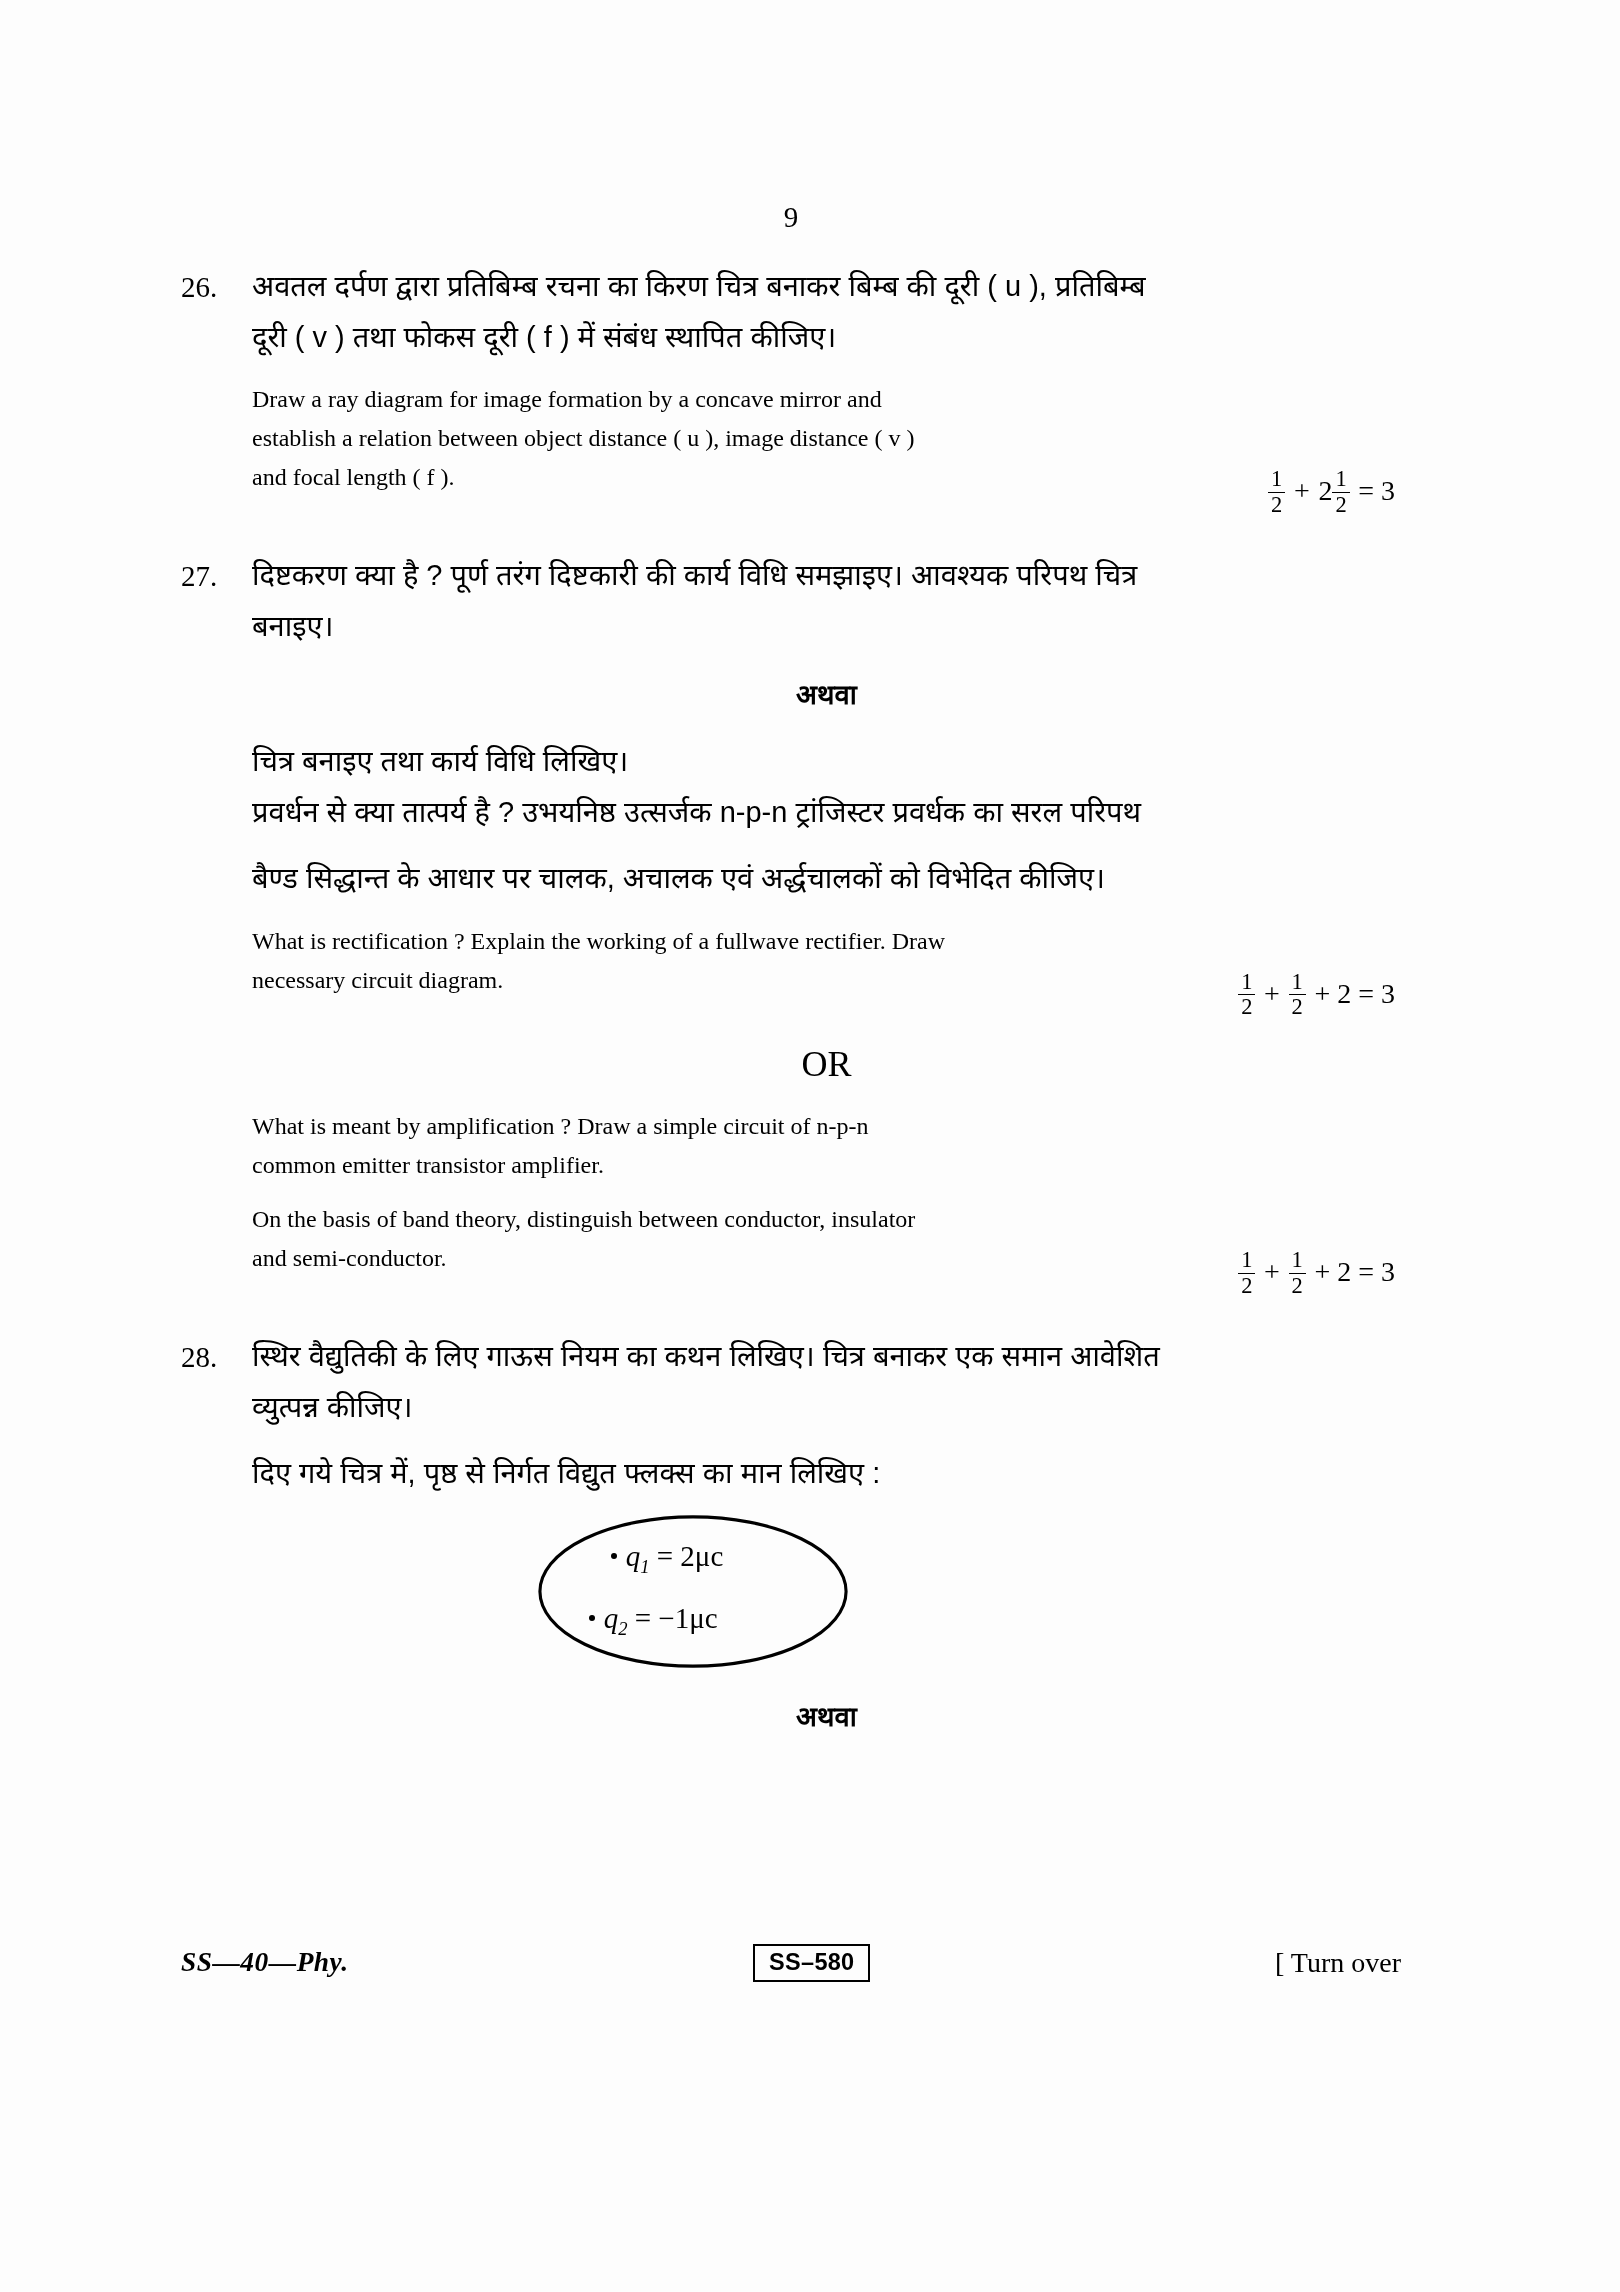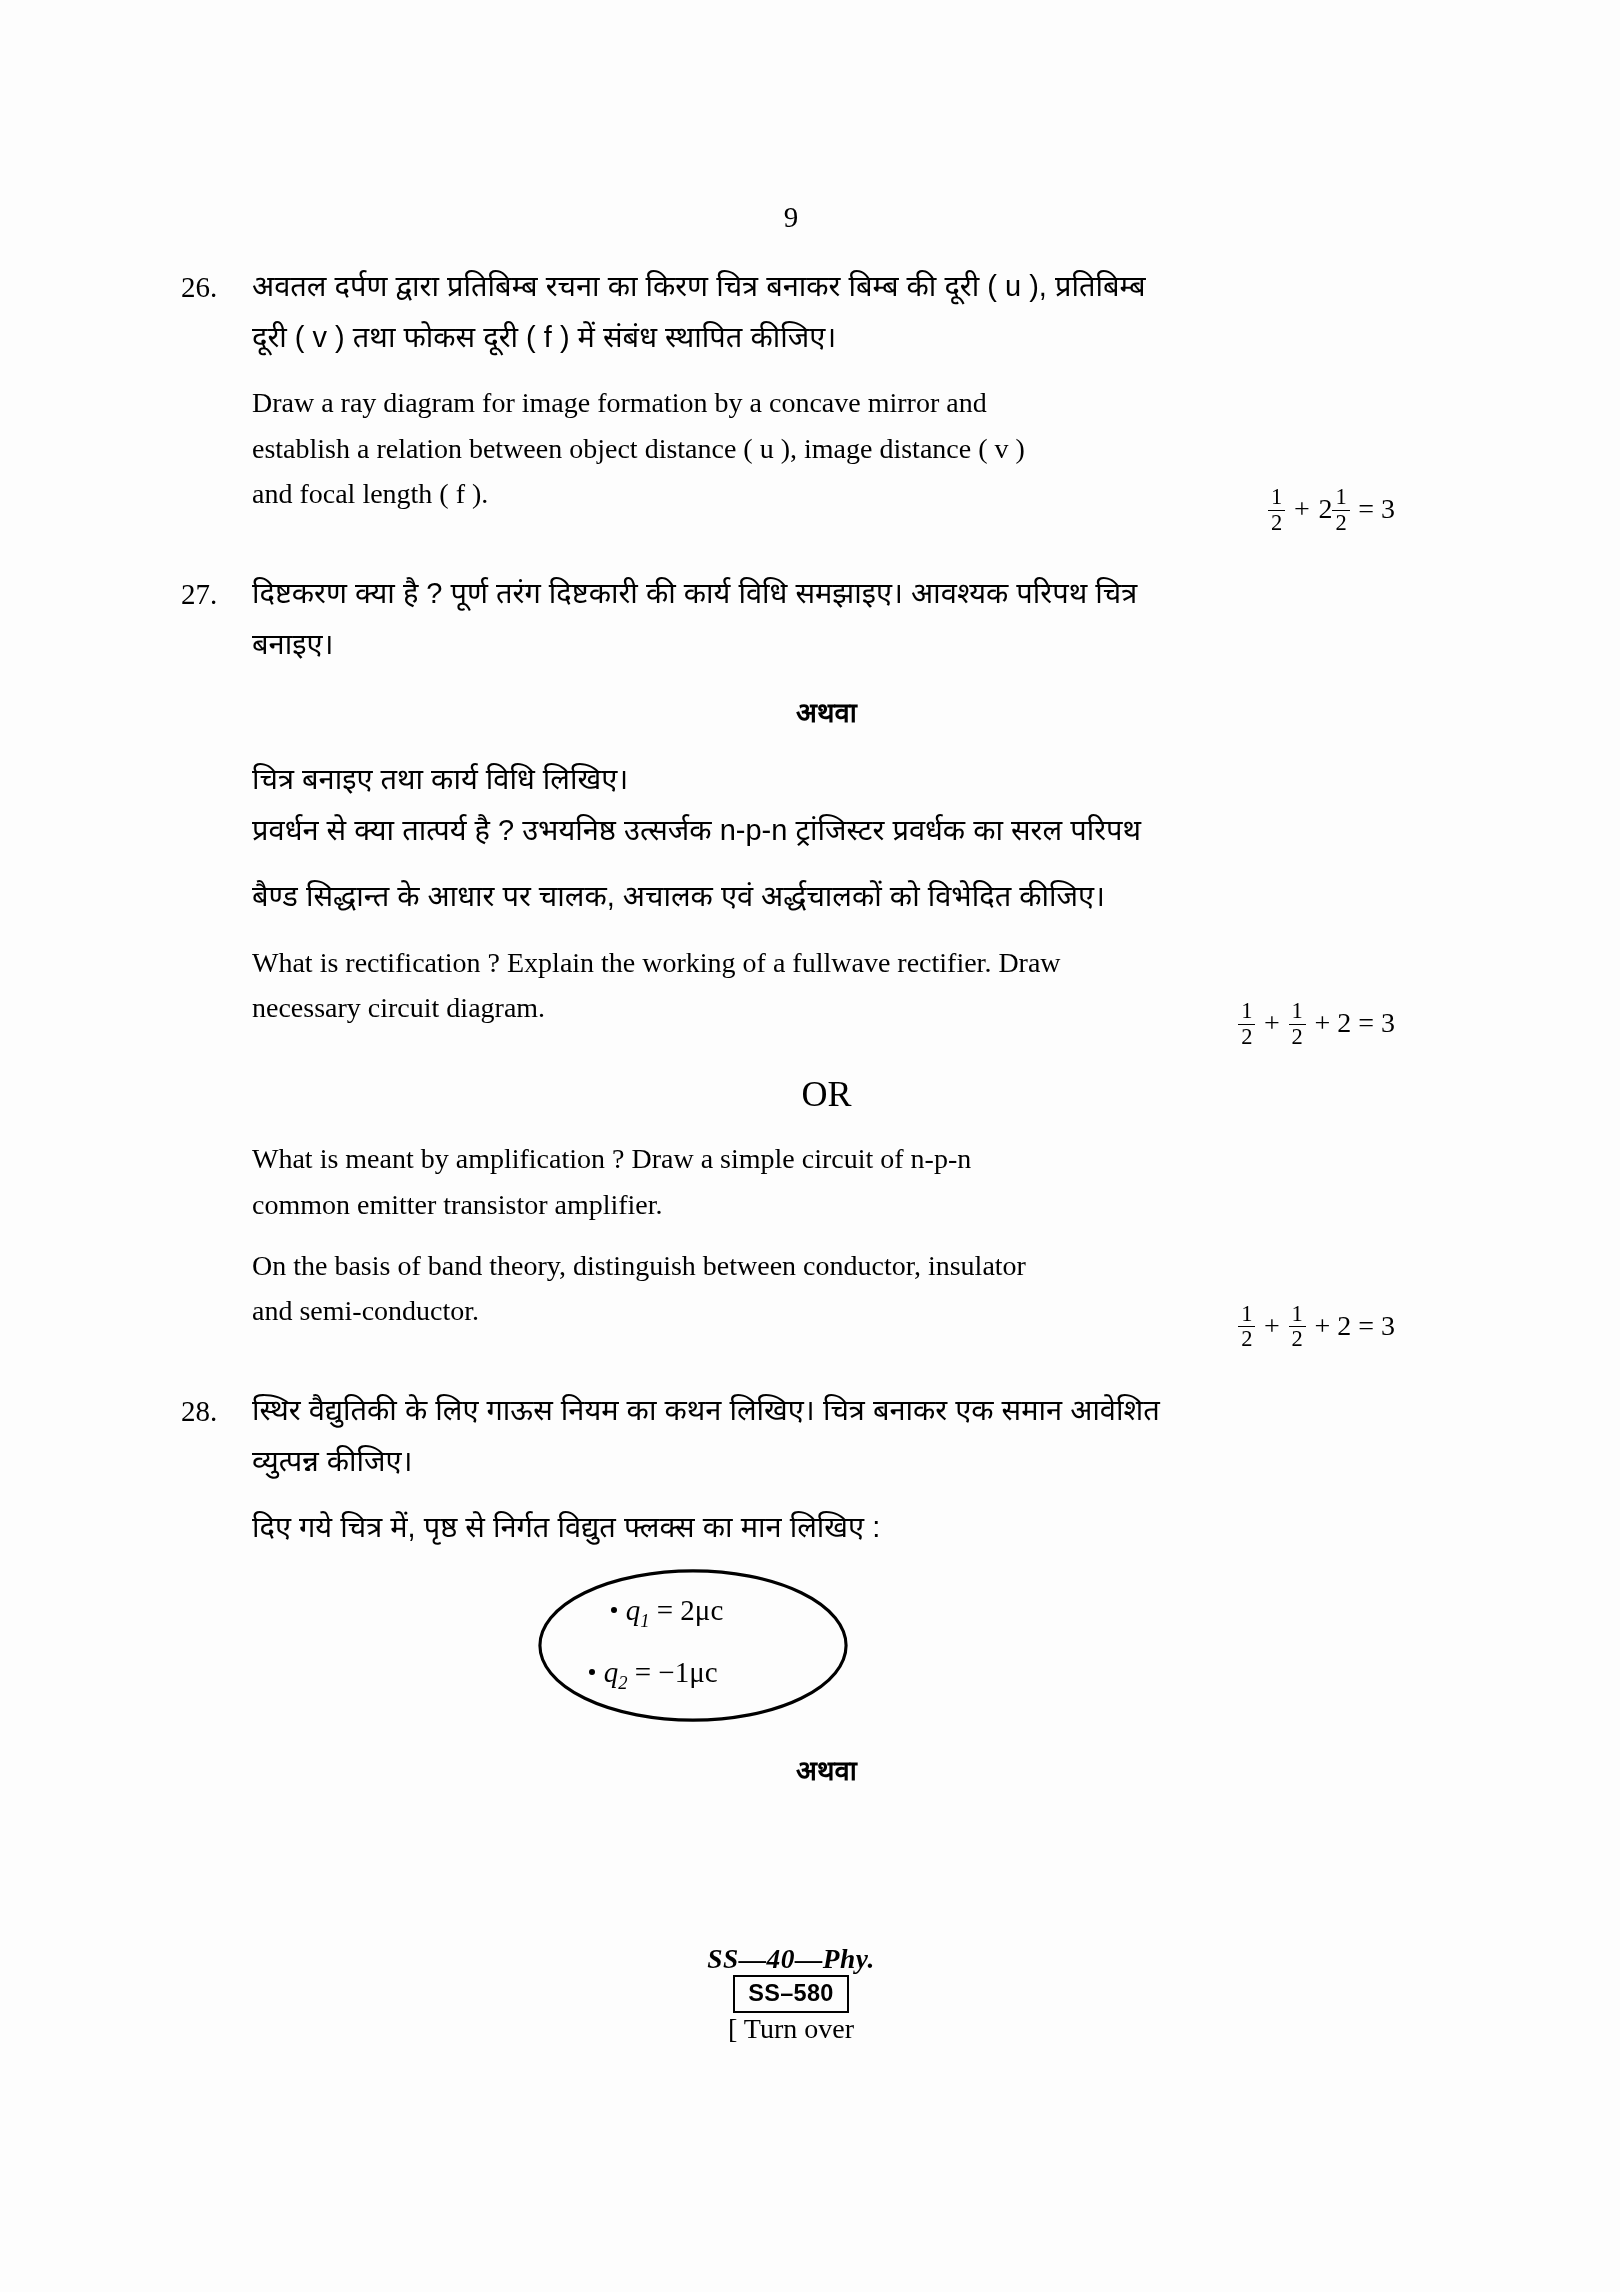--- a/index.html
+++ b/index.html
@@ -59,21 +59,21 @@
     font-size: 29px;
     line-height: 1.62;
     text-align: justify;
     text-justify: inter-word;
     margin: 0 0 3.9px 0;
   }
   .hi.last, .hi.nojust { text-align: left; }
 
   .en {
     font-family: "Liberation Serif", "DejaVu Serif", serif;
-    font-size: 28px;
+    font-size: 24px;
     line-height: 1.62;
     text-align: justify;
     margin: 0;
   }
   .en.nojust { text-align: left; }
 
   .gap-sm { height: 15.7px; }
   .gap-md { height: 29px; }
 
   .center-word-hi {
@@ -176,21 +176,20 @@
 
   
   .footer {
     position: absolute;
     left: 181px;
     top: 1944px;
     width: 1220px;
     display: flex;
     align-items: center;
     justify-content: space-between;
-    flex-direction: column;
   }
   .footer-left {
     font-family: "Liberation Serif", serif;
     font-style: italic;
     font-weight: bold;
     font-size: 27.4px;
     letter-spacing: 0.5px;
   }
   .footer-code {
     border: 2.9px solid #000;

